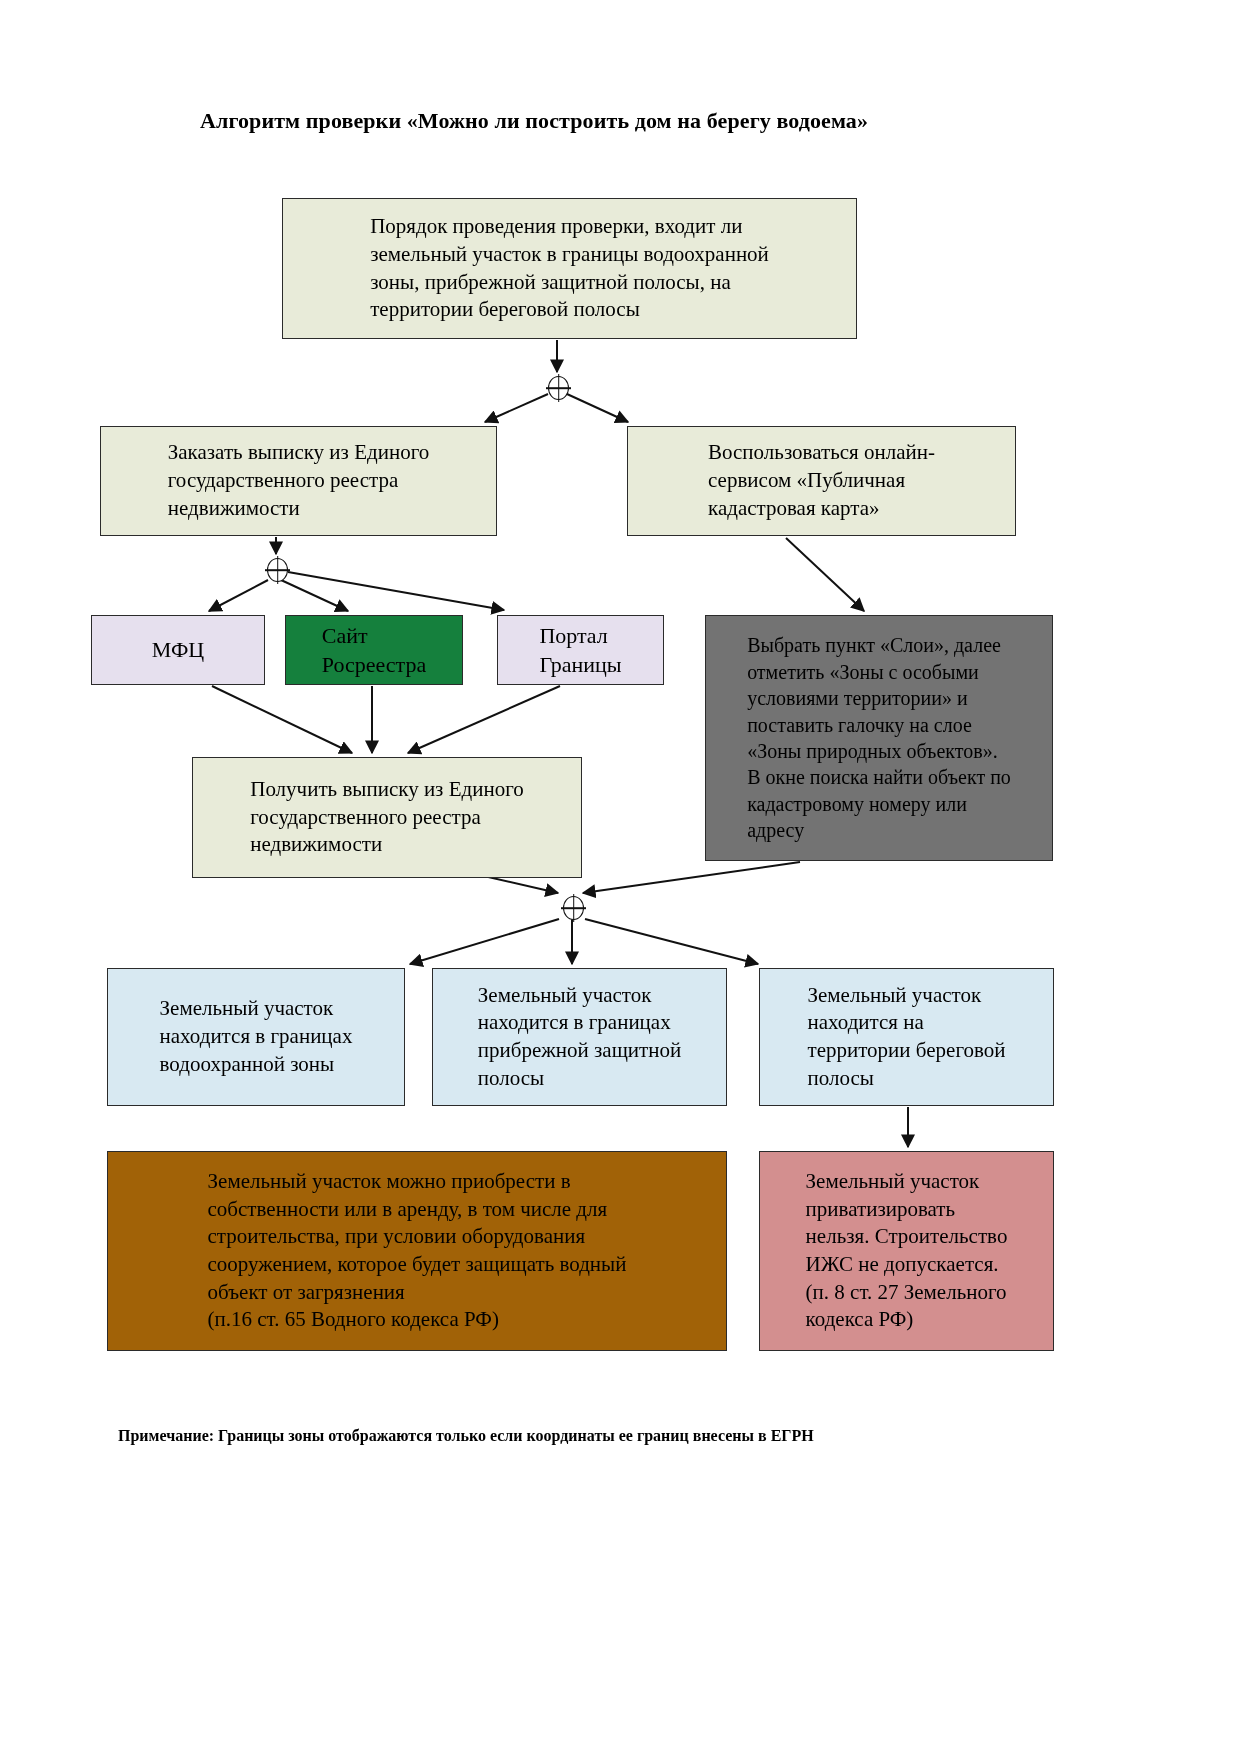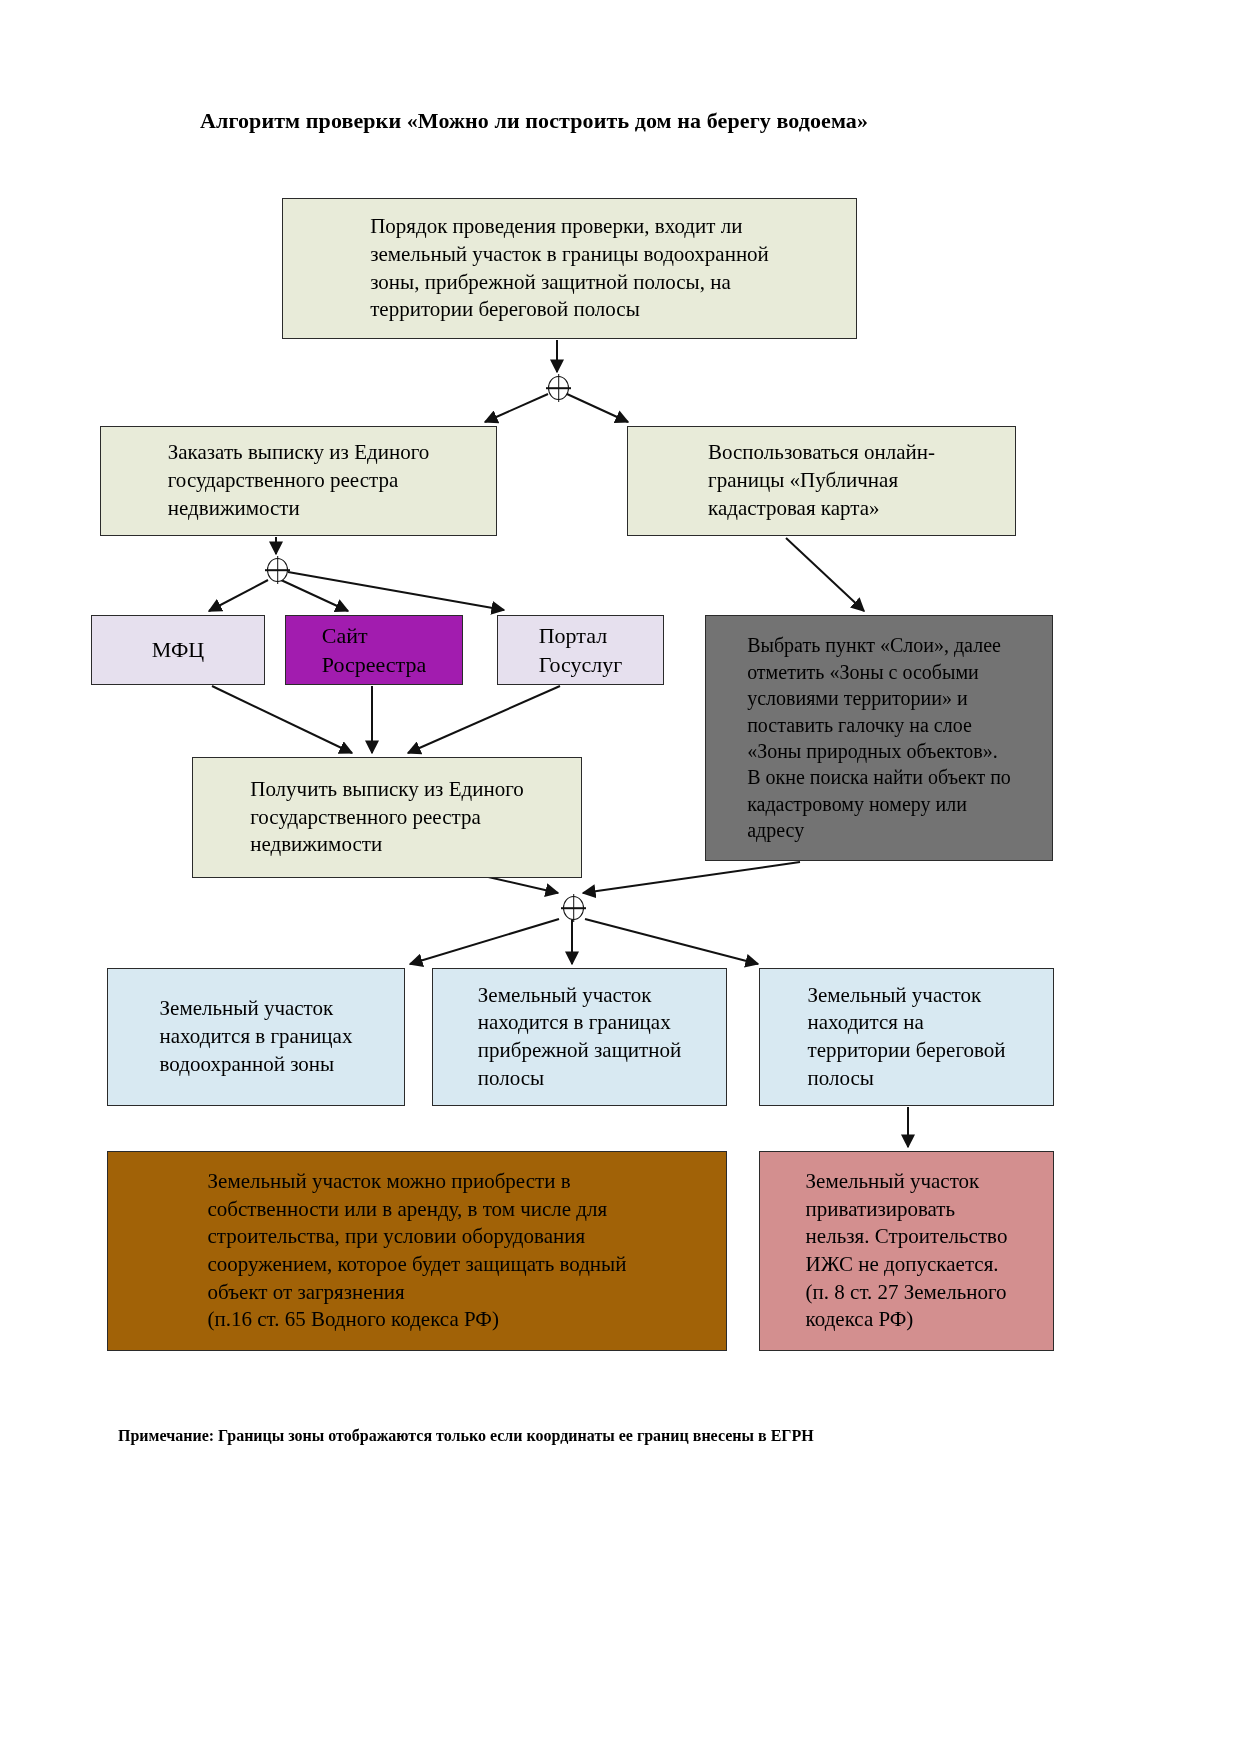--- a/index.html
+++ b/index.html
@@ -139,27 +139,27 @@
   </svg>
 
   <div class="node" style="left: 282px; top: 198px; width: 575px; height: 141px; background: rgb(232, 235, 217); font-size: 21px;">Порядок проведения проверки, входит ли
 земельный участок в границы водоохранной
 зоны, прибрежной защитной полосы, на
 территории береговой полосы</div>
   <div class="node" style="left: 88px; top: 426px; width: 397px; height: 110px; background: rgb(232, 235, 217); font-size: 21px; margin-left: 12px;">Заказать выписку из Единого
 государственного реестра
 недвижимости</div>
   <div class="node" style="left: 627px; top: 426px; width: 389px; height: 110px; background: rgb(232, 235, 217); font-size: 21px;">Воспользоваться онлайн-
-границы «Публичная
+сервисом «Публичная
 кадастровая карта»</div>
   <div class="node" style="left: 91px; top: 615px; width: 174px; height: 70px; background: rgb(230, 224, 238); font-size: 22px;">МФЦ</div>
-  <div class="node" style="left: 285px; top: 615px; width: 178px; height: 70px; background: #a21caf; font-size: 22px;">Сайт
+  <div class="node" style="left: 285px; top: 615px; width: 178px; height: 70px; background: #15803d; font-size: 22px;">Сайт
 Росреестра</div>
   <div class="node" style="left: 497px; top: 615px; width: 167px; height: 70px; background: rgb(230, 224, 238); font-size: 22px;">Портал
-Госуслуг</div>
+Границы</div>
   <div class="node" style="left: 705px; top: 615px; width: 348px; height: 246px; background: #737373; font-size: 20px;">Выбрать пункт «Слои», далее
 отметить «Зоны с особыми
 условиями территории» и
 поставить галочку на слое
 «Зоны природных объектов».
 В окне поиска найти объект по
 кадастровому номеру или
 адресу</div>
   <div class="node" style="left: 192px; top: 757px; width: 390px; height: 121px; background: rgb(232, 235, 217); font-size: 21px;">Получить выписку из Единого
 государственного реестра

